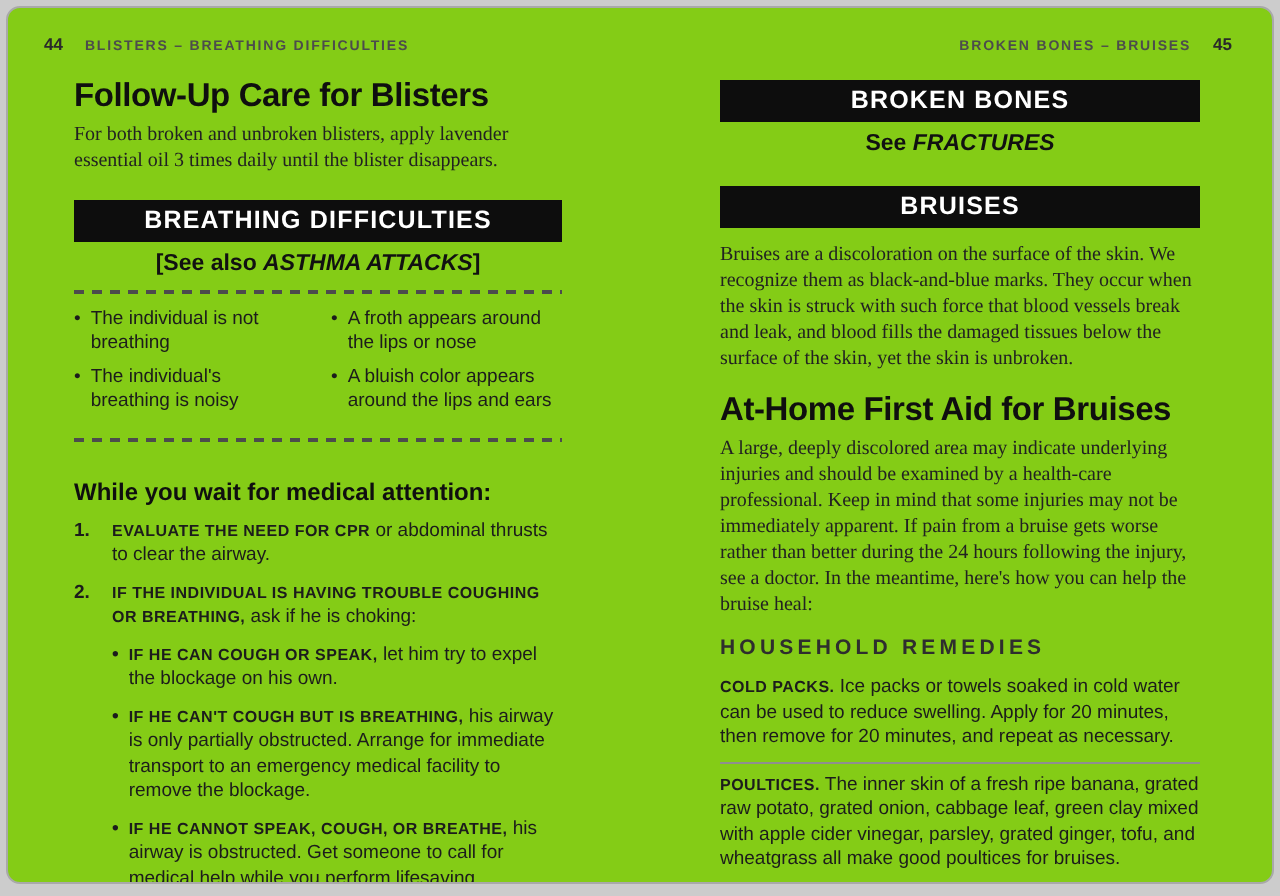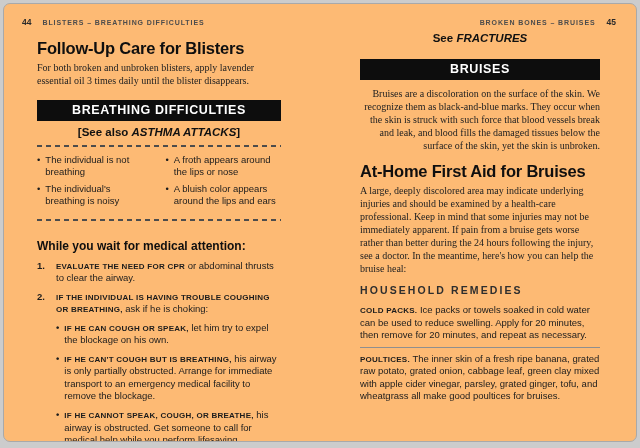--- a/index.html
+++ b/index.html
@@ -4,21 +4,21 @@
 <style>
   html,body{margin:0;padding:0;}
   body{
     width:640px;height:448px;position:relative;
     background:#cccccc;
     font-family:"Liberation Sans",sans-serif;
     -webkit-font-smoothing:antialiased;
   }
   .book{
     position:absolute;top:3px;left:3px;right:3px;bottom:6px;
-    background:#fdba74;border:1px solid #a9a9a9;border-radius:7px;
+    background:#84cc16;border:1px solid #a9a9a9;border-radius:7px;
     display:flex;overflow:hidden;
   }
   .page{width:50%;box-sizing:border-box;padding-top:13px;overflow:hidden;position:relative;color:#1c1c1c;}
   .page-left{padding-left:33px;padding-right:39px;}
   .page-right{padding-left:40px;padding-right:36px;}
 
   
   .running-header{display:flex;align-items:baseline;gap:11px;font-size:7px;font-weight:bold;letter-spacing:0.9px;color:#4c4c4c;}
   .running-header.left{margin-left:-15px;}
   .running-header.right{justify-content:flex-end;margin-right:-16px;}
@@ -132,25 +132,26 @@
       <span class="li-body"><span class="caps">IF HE CANNOT SPEAK, COUGH, OR BREATHE,</span><span> his airway is obstructed. Get someone to call for medical help while you perform lifesaving abdominal thrusts (see page 14).</span></span>
     </div>
   </div>
 
   <div class="page page-right">
     <div class="running-header right">
       <span>BROKEN BONES – BRUISES</span>
       <span class="pagenum">45</span>
     </div>
 
+    <div class="banner">BROKEN BONES</div>
     <div class="see-line"><span>See </span><em>FRACTURES</em></div>
 
     <div class="banner" style="margin-top:15px;">BRUISES</div>
 
-    <p class="serif" style="margin-top:7px;text-align:right;">Bruises are a discoloration on the surface of the skin. We recognize them as black-and-blue marks. They occur when the skin is struck with such force that blood vessels break and leak, and blood fills the damaged tissues below the surface of the skin, yet the skin is unbroken.</p>
+    <p class="serif" style="margin-top:7px;">Bruises are a discoloration on the surface of the skin. We recognize them as black-and-blue marks. They occur when the skin is struck with such force that blood vessels break and leak, and blood fills the damaged tissues below the surface of the skin, yet the skin is unbroken.</p>
 
     <div class="h-big" style="margin-top:10px;">At-Home First Aid for Bruises</div>
     <p class="serif">A large, deeply discolored area may indicate underlying injuries and should be examined by a health-care professional. Keep in mind that some injuries may not be immediately apparent. If pain from a bruise gets worse rather than better during the 24 hours following the injury, see a doctor. In the meantime, here's how you can help the bruise heal:</p>
 
     <div class="remedies-heading">HOUSEHOLD REMEDIES</div>
 
     <div class="remedy"><span class="caps">COLD PACKS.</span><span> Ice packs or towels soaked in cold water can be used to reduce swelling. Apply for 20 minutes, then remove for 20 minutes, and repeat as necessary.</span></div>
     <div class="remedy"><span class="caps">POULTICES.</span><span> The inner skin of a fresh ripe banana, grated raw potato, grated onion, cabbage leaf, green clay mixed with apple cider vinegar, parsley, grated ginger, tofu, and wheatgrass all make good poultices for bruises.</span></div>
   </div>
 

